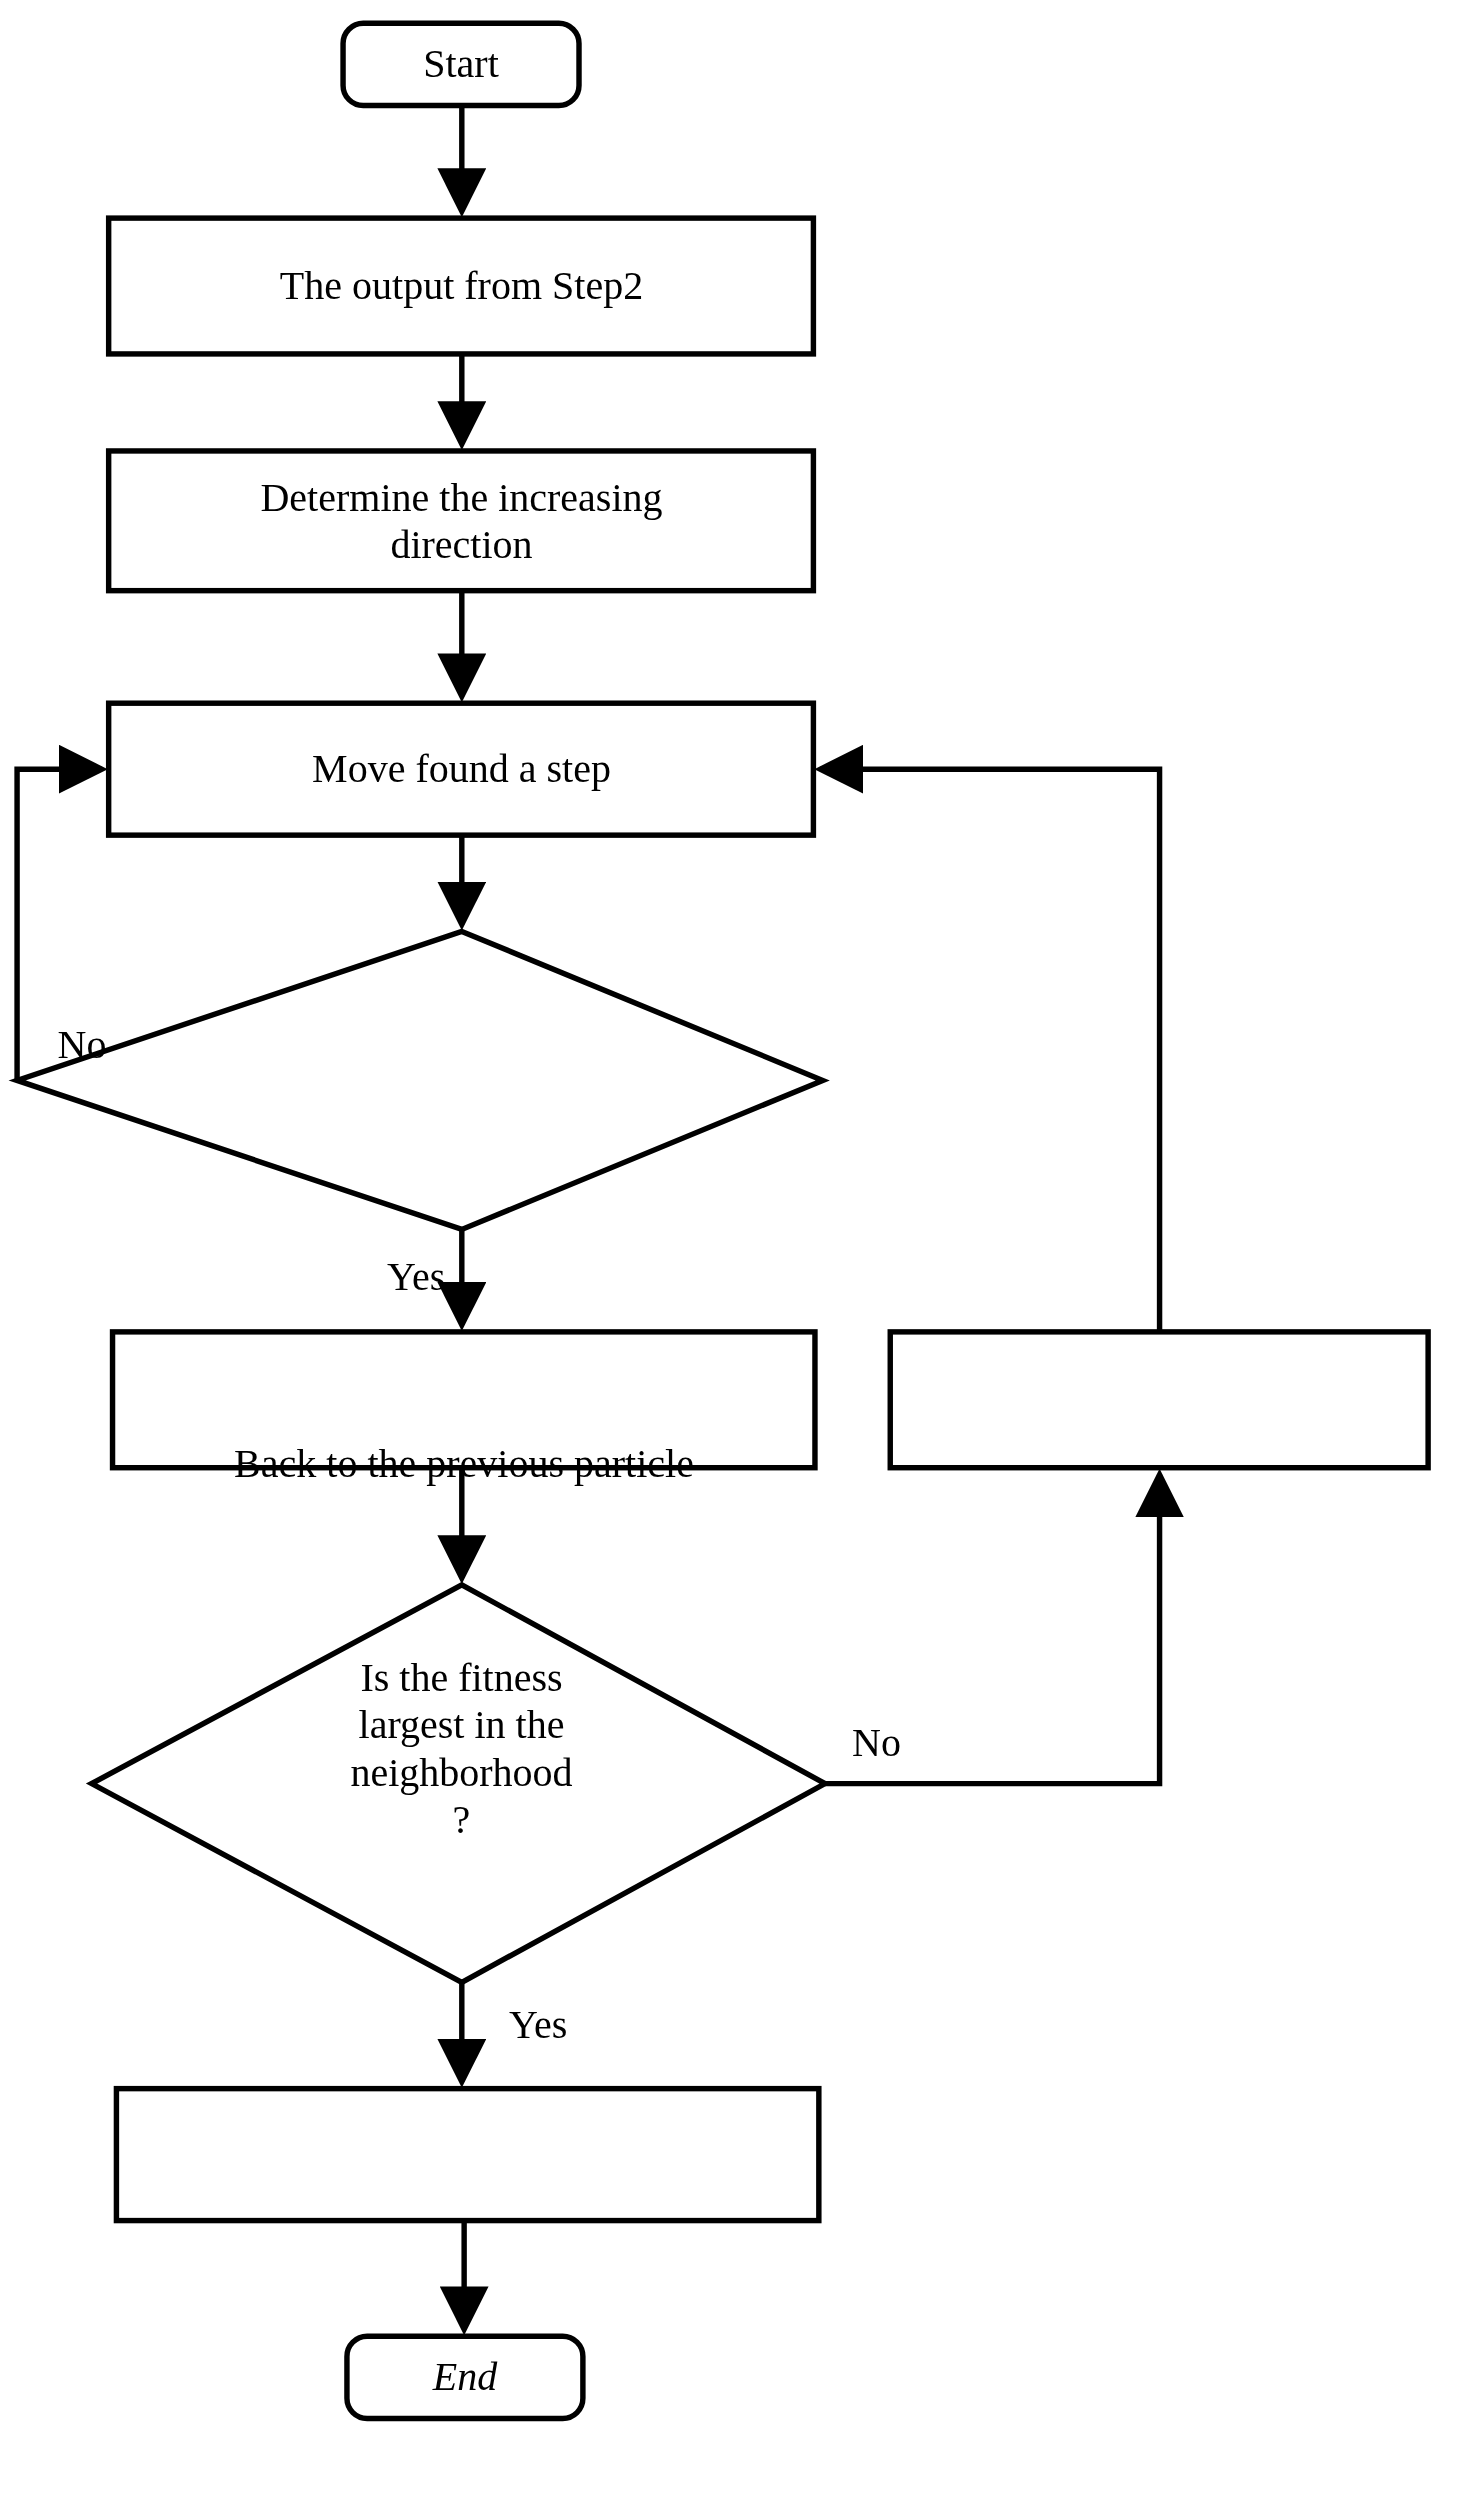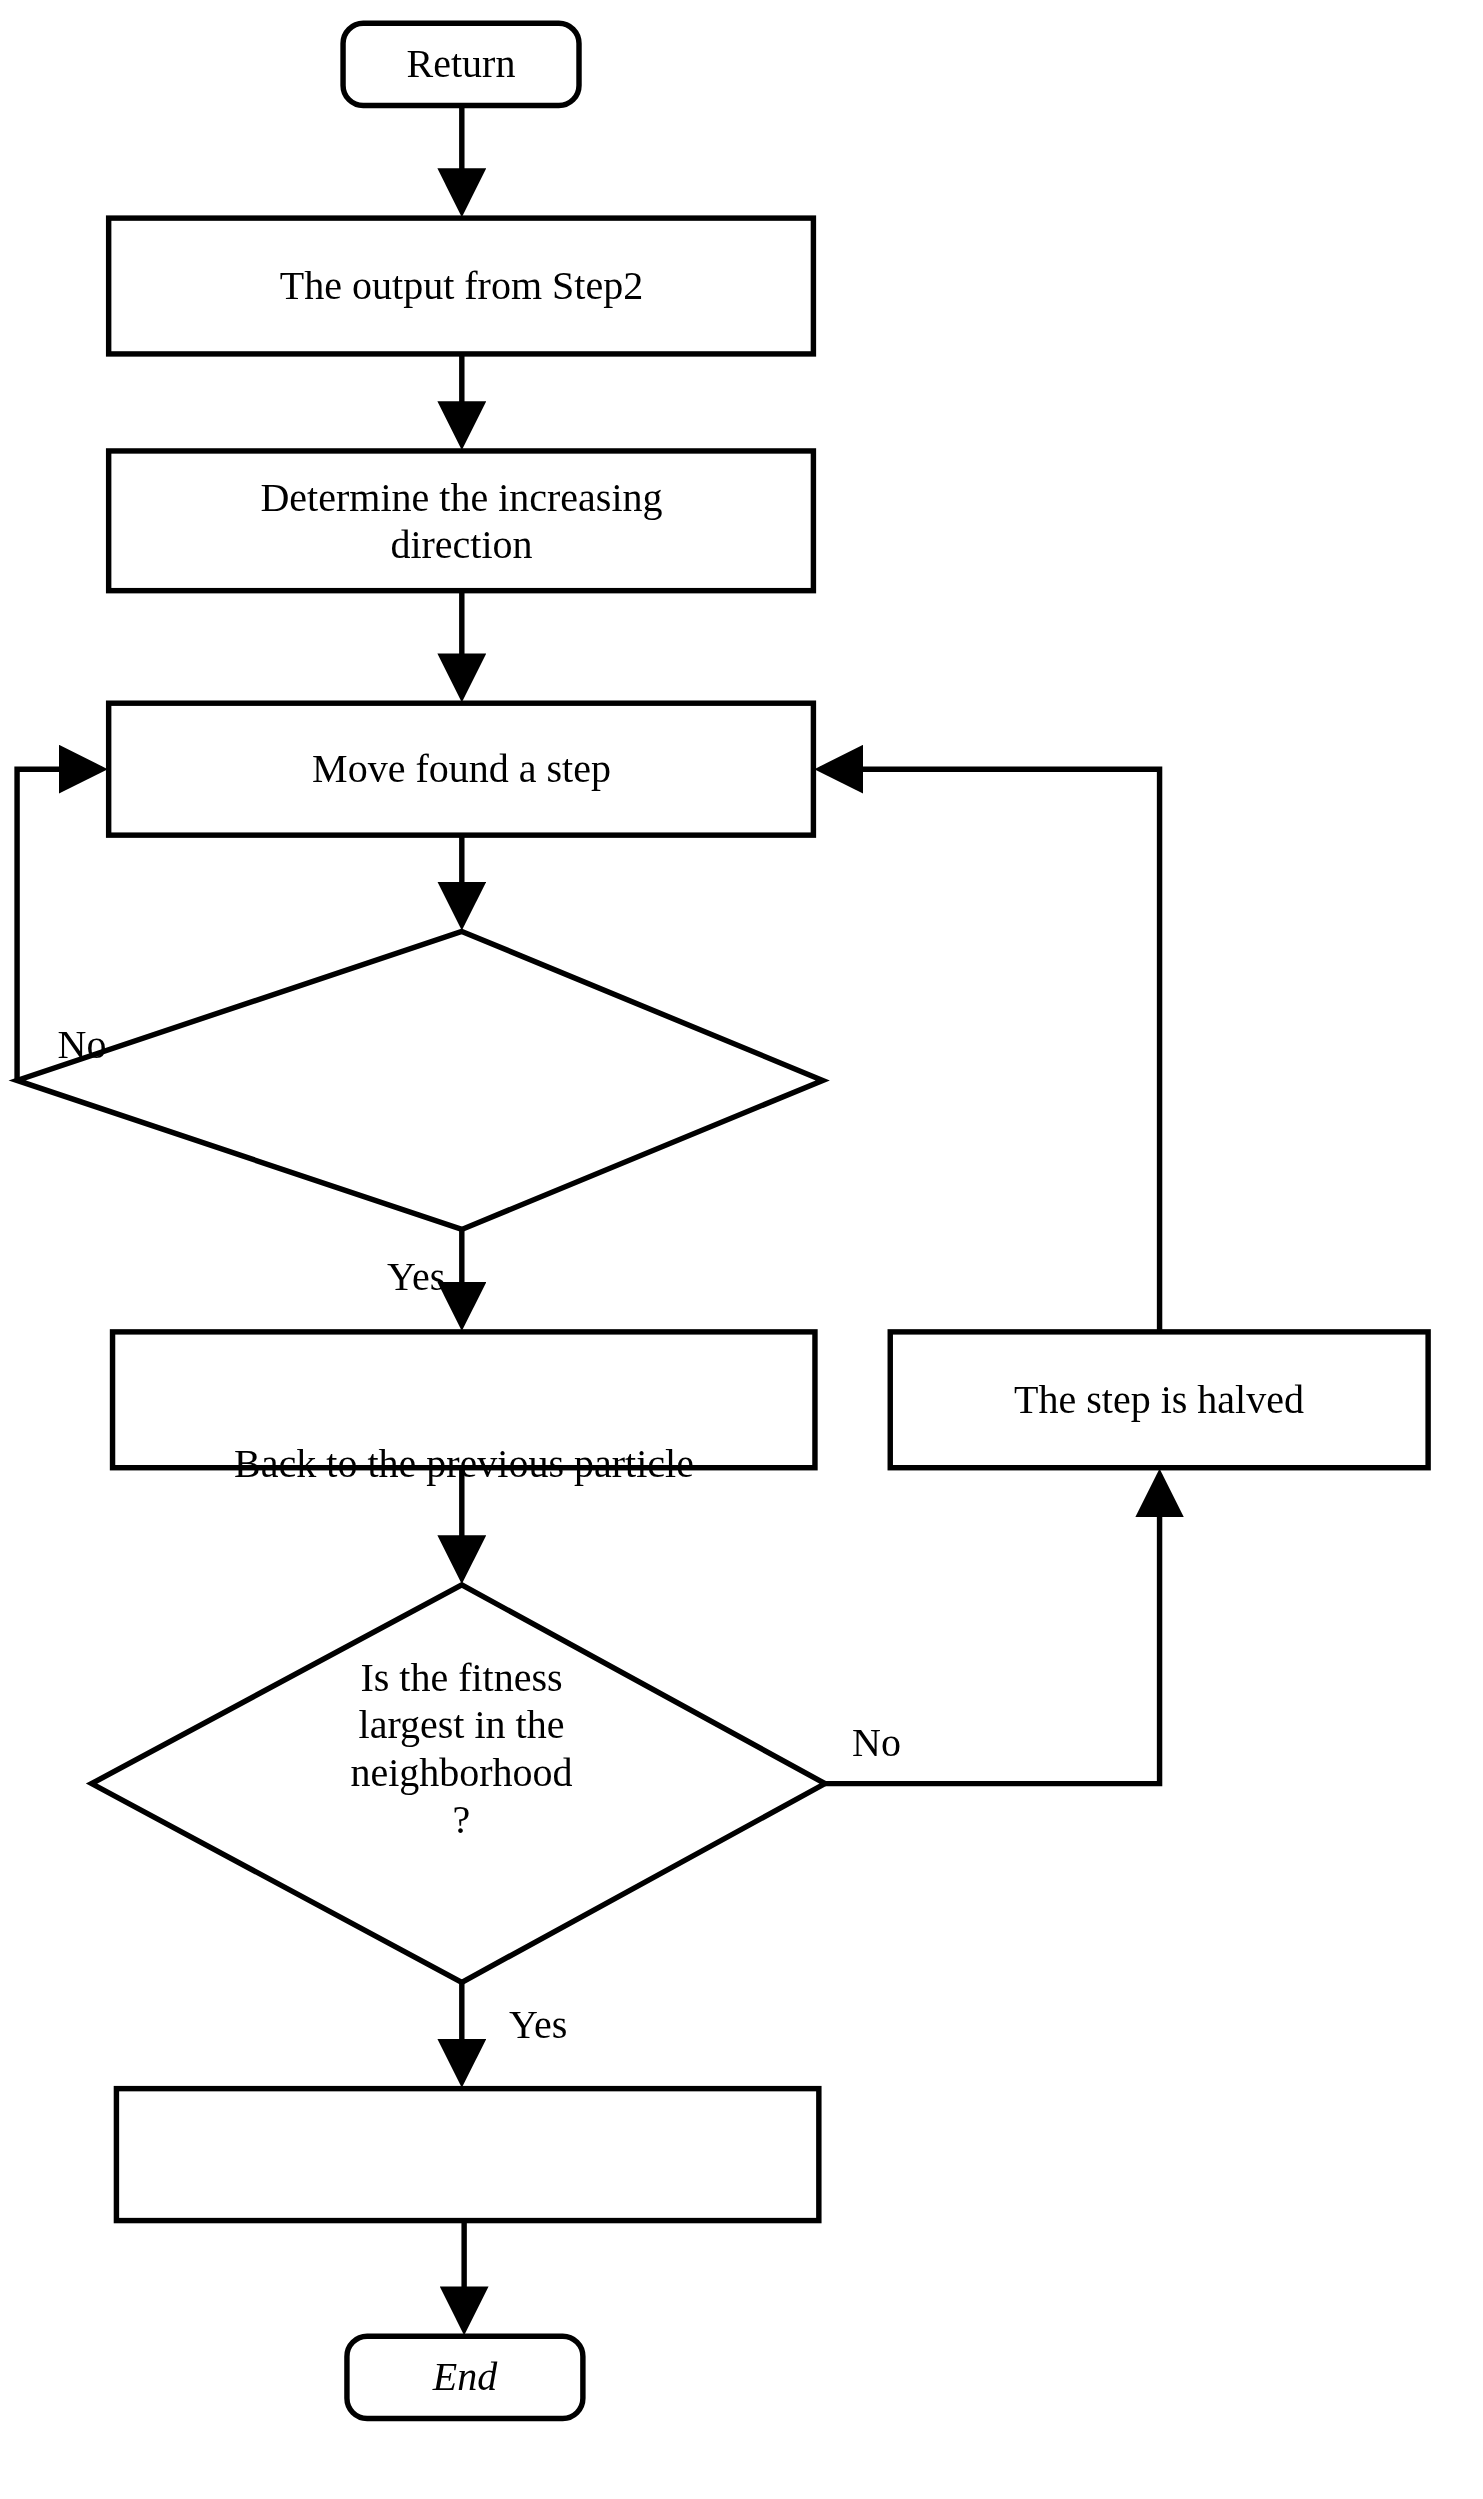--- a/index.html
+++ b/index.html
@@ -106,33 +106,32 @@
       <path d="M 1063 2298 L 1494 2298 L 1494 1900" marker-end="url(#arrow)"></path>
 
       <path d="M 1494 1716 L 1494 991 L 1057 991" marker-end="url(#arrow)"></path>
 
       <path d="M 595 2554 L 595 2682" marker-end="url(#arrow)"></path>
 
       <path d="M 598 2861 L 598 3001" marker-end="url(#arrow)"></path>
     </g>
   </svg>
 
-  <div class="node-label" style="left:343px; top:23px; width:236px; height:82px;">Return</div>
+  <div class="node-label" style="left:343px; top:23px; width:236px; height:82px;">Start</div>
 
   <div class="node-label" style="left:109px; top:218px; width:705px; height:136px;">The output from Step2</div>
 
   <div class="node-label" style="left:109px; top:451px; width:705px; height:140px;">Determine the increasing
 direction</div>
 
   <div class="node-label" style="left:109px; top:703px; width:705px; height:132px;">Move found a step</div>
 
 
   <div class="node-label" style="left:113px; top:1396px; width:702px; height:136px;text-align:center;">Back to the previous particle</div>
 
-  <div class="node-label" style="left:890px; top:1332px; width:538px; height:136px;">The step is halved</div>
 
   <div class="node-label" style="left:256px; top:1628px; width:411px; height:241px;">Is the fitness
 largest in the
 neighborhood
 ?</div>
 
 
   <div class="node-label" style="left:347px; top:2336px; width:236px; height:82px;font-style:italic;">End</div>
 
   <div class="edge-label" style="left:29.5px; top:1021px;">No</div>

